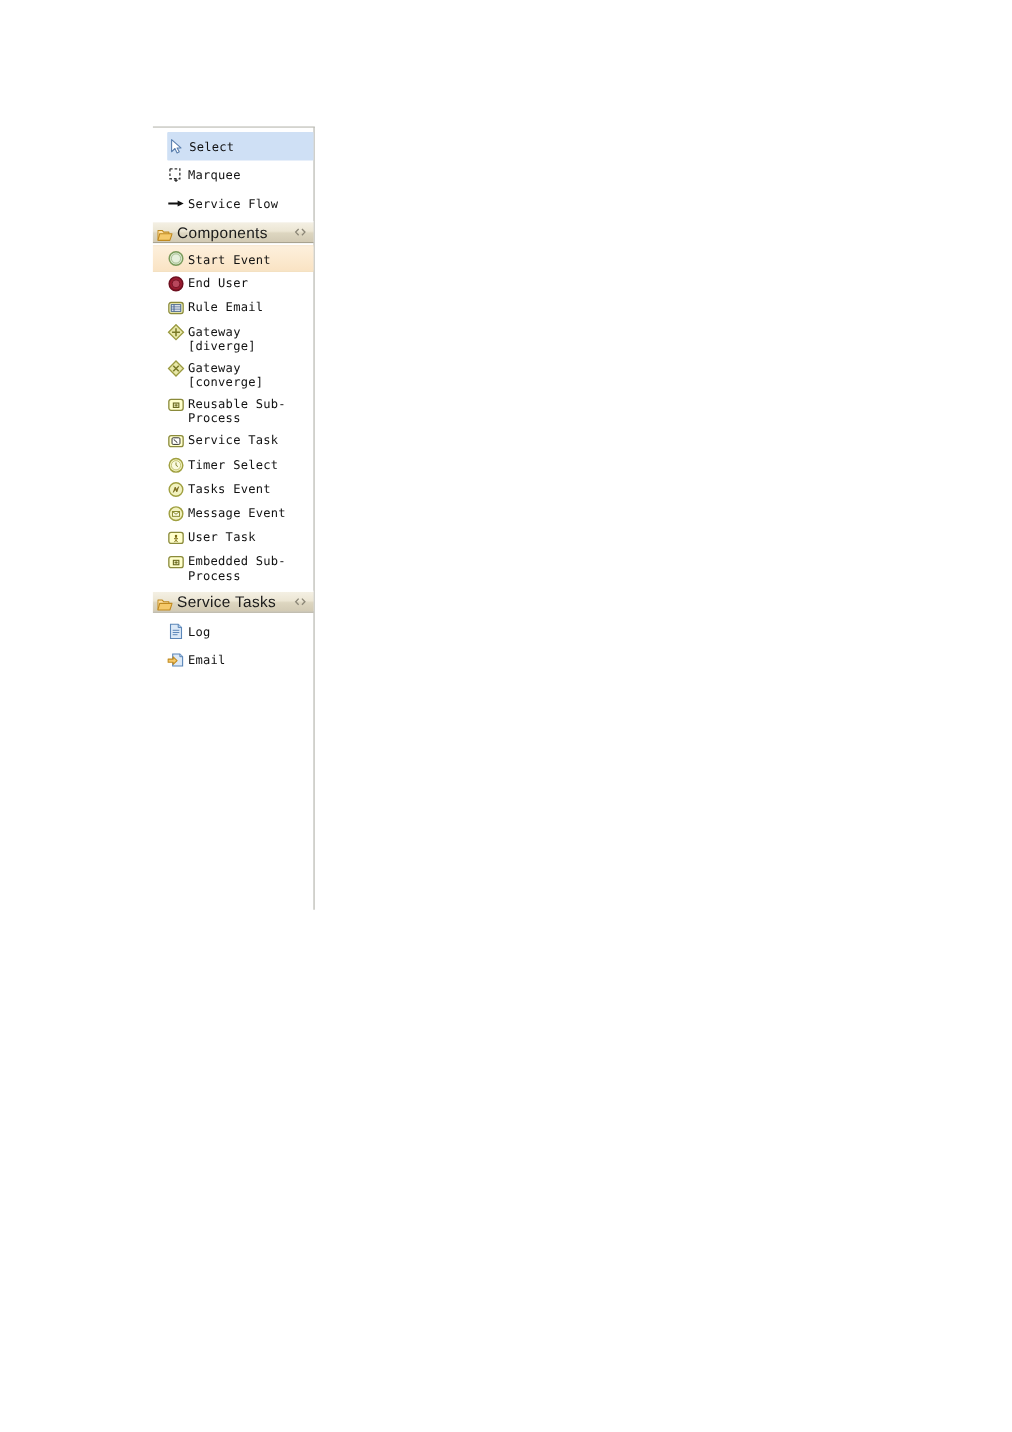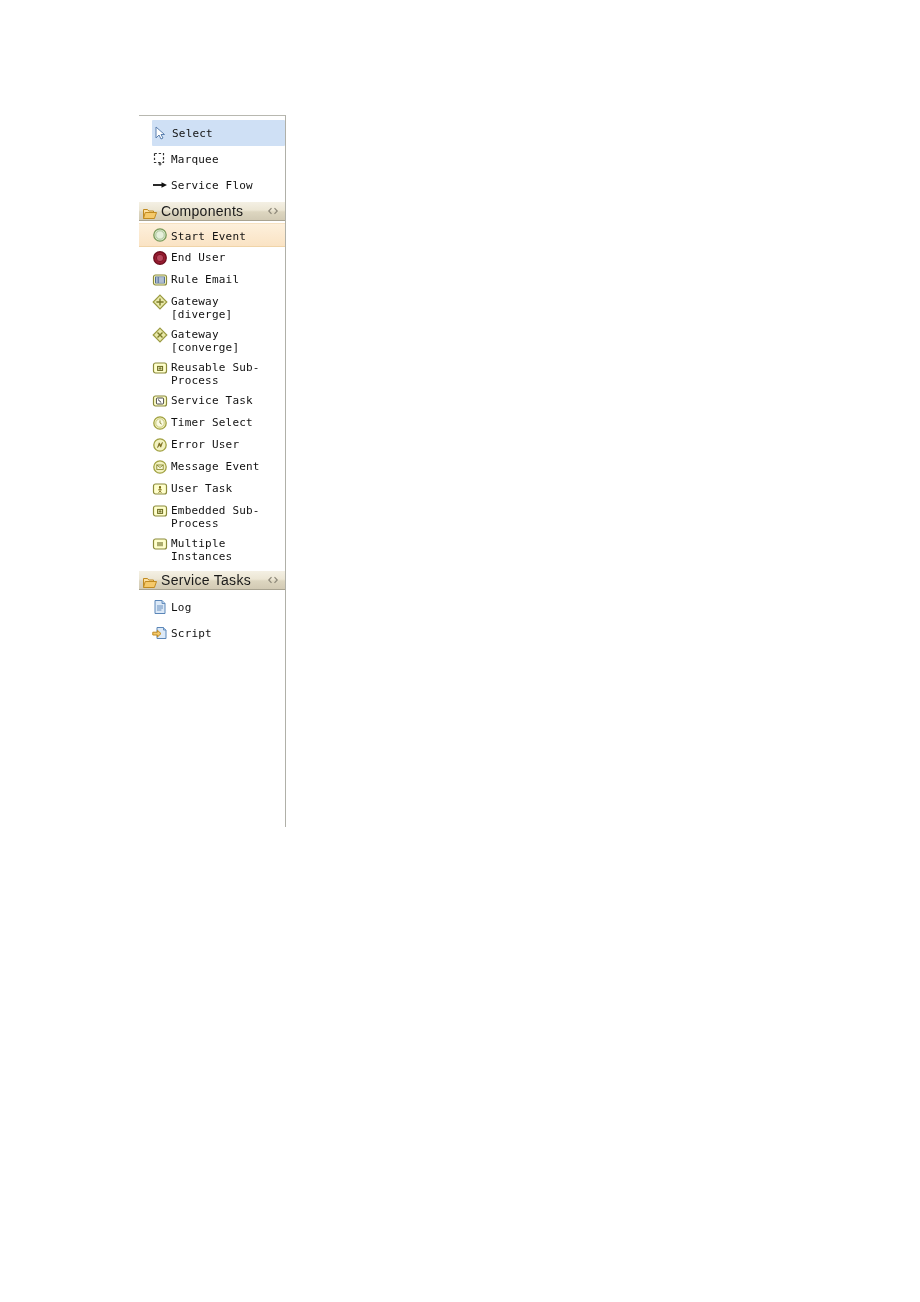--- a/index.html
+++ b/index.html
@@ -265,21 +265,21 @@
       <span class="entry-label">Timer Select</span>
     </div>
 
     <div class="entry">
       <span class="ico-wrap">
         <svg width="16" height="16" viewBox="0 0 16 16">
           <circle cx="8" cy="8" r="6.2" fill="#f2f2c0" stroke="#a0a040" stroke-width="1.3"></circle>
           <path d="M5.6 10.6 L7.2 5.8 L8.8 8.2 L10.4 5.4 L8.8 10.2 L7.2 7.8 Z" fill="#8a7a20" stroke="#6a5a10" stroke-width="0.6" stroke-linejoin="round"></path>
         </svg>
       </span>
-      <span class="entry-label">Error User</span>
+      <span class="entry-label">Tasks Event</span>
     </div>
 
     <div class="entry">
       <span class="ico-wrap">
         <svg width="16" height="16" viewBox="0 0 16 16">
           <circle cx="8" cy="8" r="6.2" fill="#f2f2c0" stroke="#a0a040" stroke-width="1.3"></circle>
           <rect x="4.8" y="6" width="6.4" height="4.4" fill="#fafae0" stroke="#8a8a30" stroke-width="0.9"></rect>
           <path d="M4.8 6 L8 8.5 L11.2 6" fill="none" stroke="#8a8a30" stroke-width="0.9"></path>
         </svg>
       </span>
@@ -302,30 +302,20 @@
         <svg width="16" height="16" viewBox="0 0 16 16">
           <rect x="1.5" y="3" width="13" height="10" rx="2" fill="#ffffcc" stroke="#8a8a3a" stroke-width="1.2"></rect>
           <rect x="5.6" y="6.4" width="5" height="4" fill="#e8e8b0" stroke="#6a6a20" stroke-width="1"></rect>
           <path d="M8.1 7 L8.1 9.8 M6.7 8.4 L9.5 8.4" stroke="#6a6a20" stroke-width="0.8"></path>
         </svg>
       </span>
       <span class="entry-label">Embedded Sub-
 Process</span>
     </div>
 
-    <div class="entry">
-      <span class="ico-wrap">
-        <svg width="16" height="16" viewBox="0 0 16 16">
-          <rect x="1.5" y="3" width="13" height="10" rx="2" fill="#ffffcc" stroke="#8a8a3a" stroke-width="1.2"></rect>
-          <path d="M6 6 L6 10.2 M8 6 L8 10.2 M10 6 L10 10.2" stroke="#6a6a20" stroke-width="1.1"></path>
-        </svg>
-      </span>
-      <span class="entry-label">Multiple
-Instances</span>
-    </div>
 
   </div>
 
   <div class="section-header">
     <span class="folder-ico">
       <svg width="14" height="12" viewBox="0 0 14 12">
         <path d="M0.5 10.5 L0.5 1.5 L4.5 1.5 L5.8 3 L10.5 3 L10.5 4.5" fill="#ffe0a0" stroke="#c08a20" stroke-width="1" stroke-linejoin="round"></path>
         <path d="M2.2 4.5 L13.5 4.5 L11.4 10.5 L0.5 10.5 Z" fill="#f5c96a" stroke="#c08a20" stroke-width="1" stroke-linejoin="round"></path>
       </svg>
     </span>
@@ -352,18 +342,18 @@
     </div>
 
     <div class="entry tool-entry">
       <span class="ico-wrap">
         <svg width="16" height="16" viewBox="0 0 16 16">
           <path d="M5 2.5 L11.5 2.5 L14 5 L14 13.5 L5 13.5 Z" fill="#dce9f7" stroke="#5b86b8" stroke-width="1"></path>
           <path d="M11.5 2.5 L11.5 5 L14 5" fill="#b8d2ee" stroke="#5b86b8" stroke-width="0.9"></path>
           <path d="M0.8 7.2 L5.4 7.2 L5.4 5.2 L9 8.6 L5.4 12 L5.4 10 L0.8 10 Z" fill="#f5c96a" stroke="#c08a20" stroke-width="1" stroke-linejoin="round"></path>
         </svg>
       </span>
-      <span class="entry-label">Script</span>
+      <span class="entry-label">Email</span>
     </div>
 
   </div>
 
 </div>
 
 </body></html>

